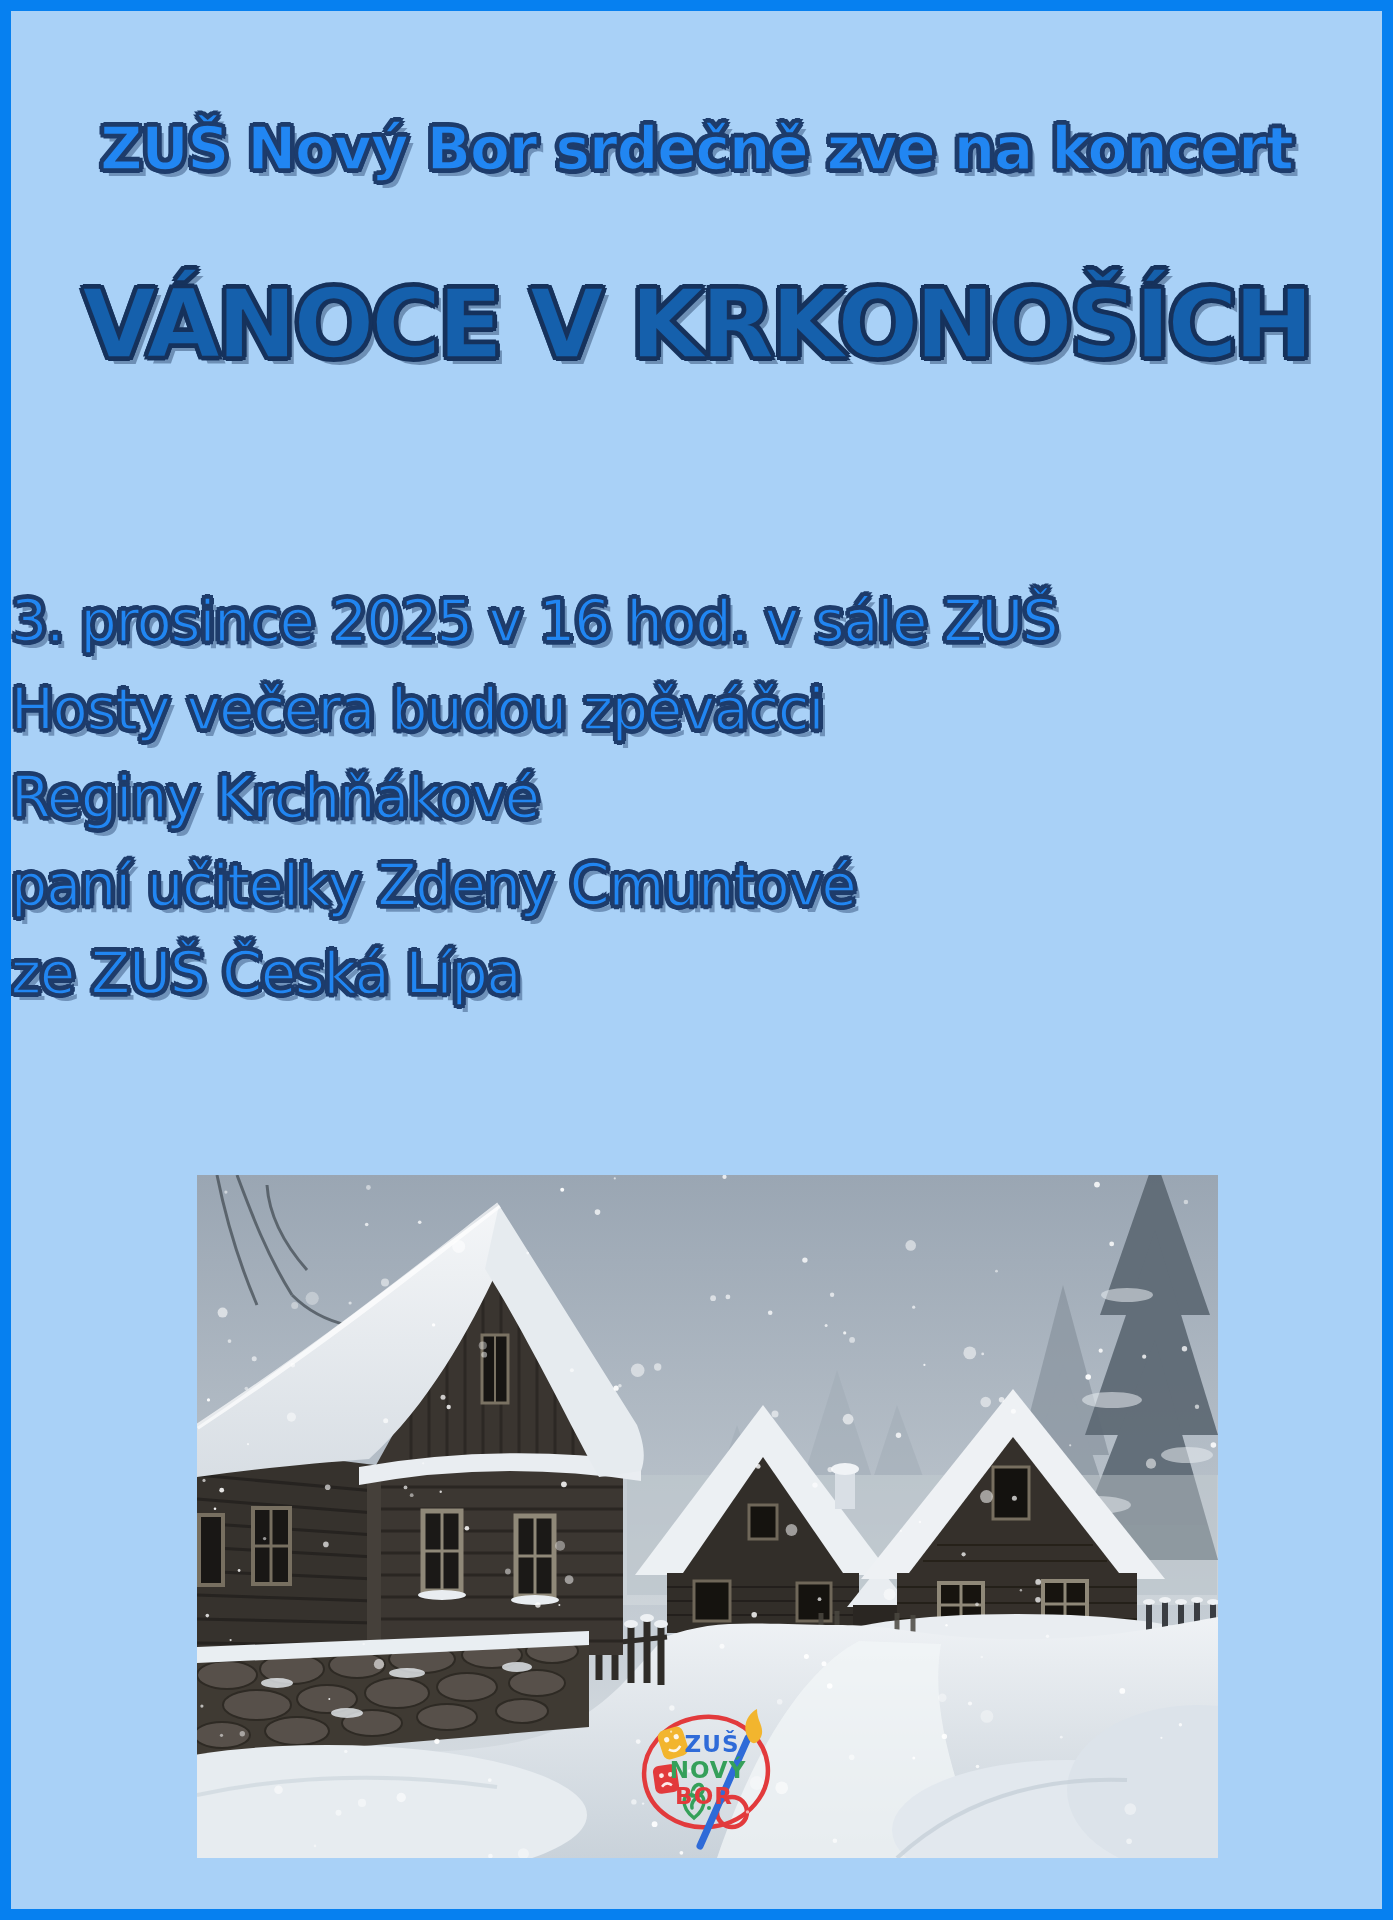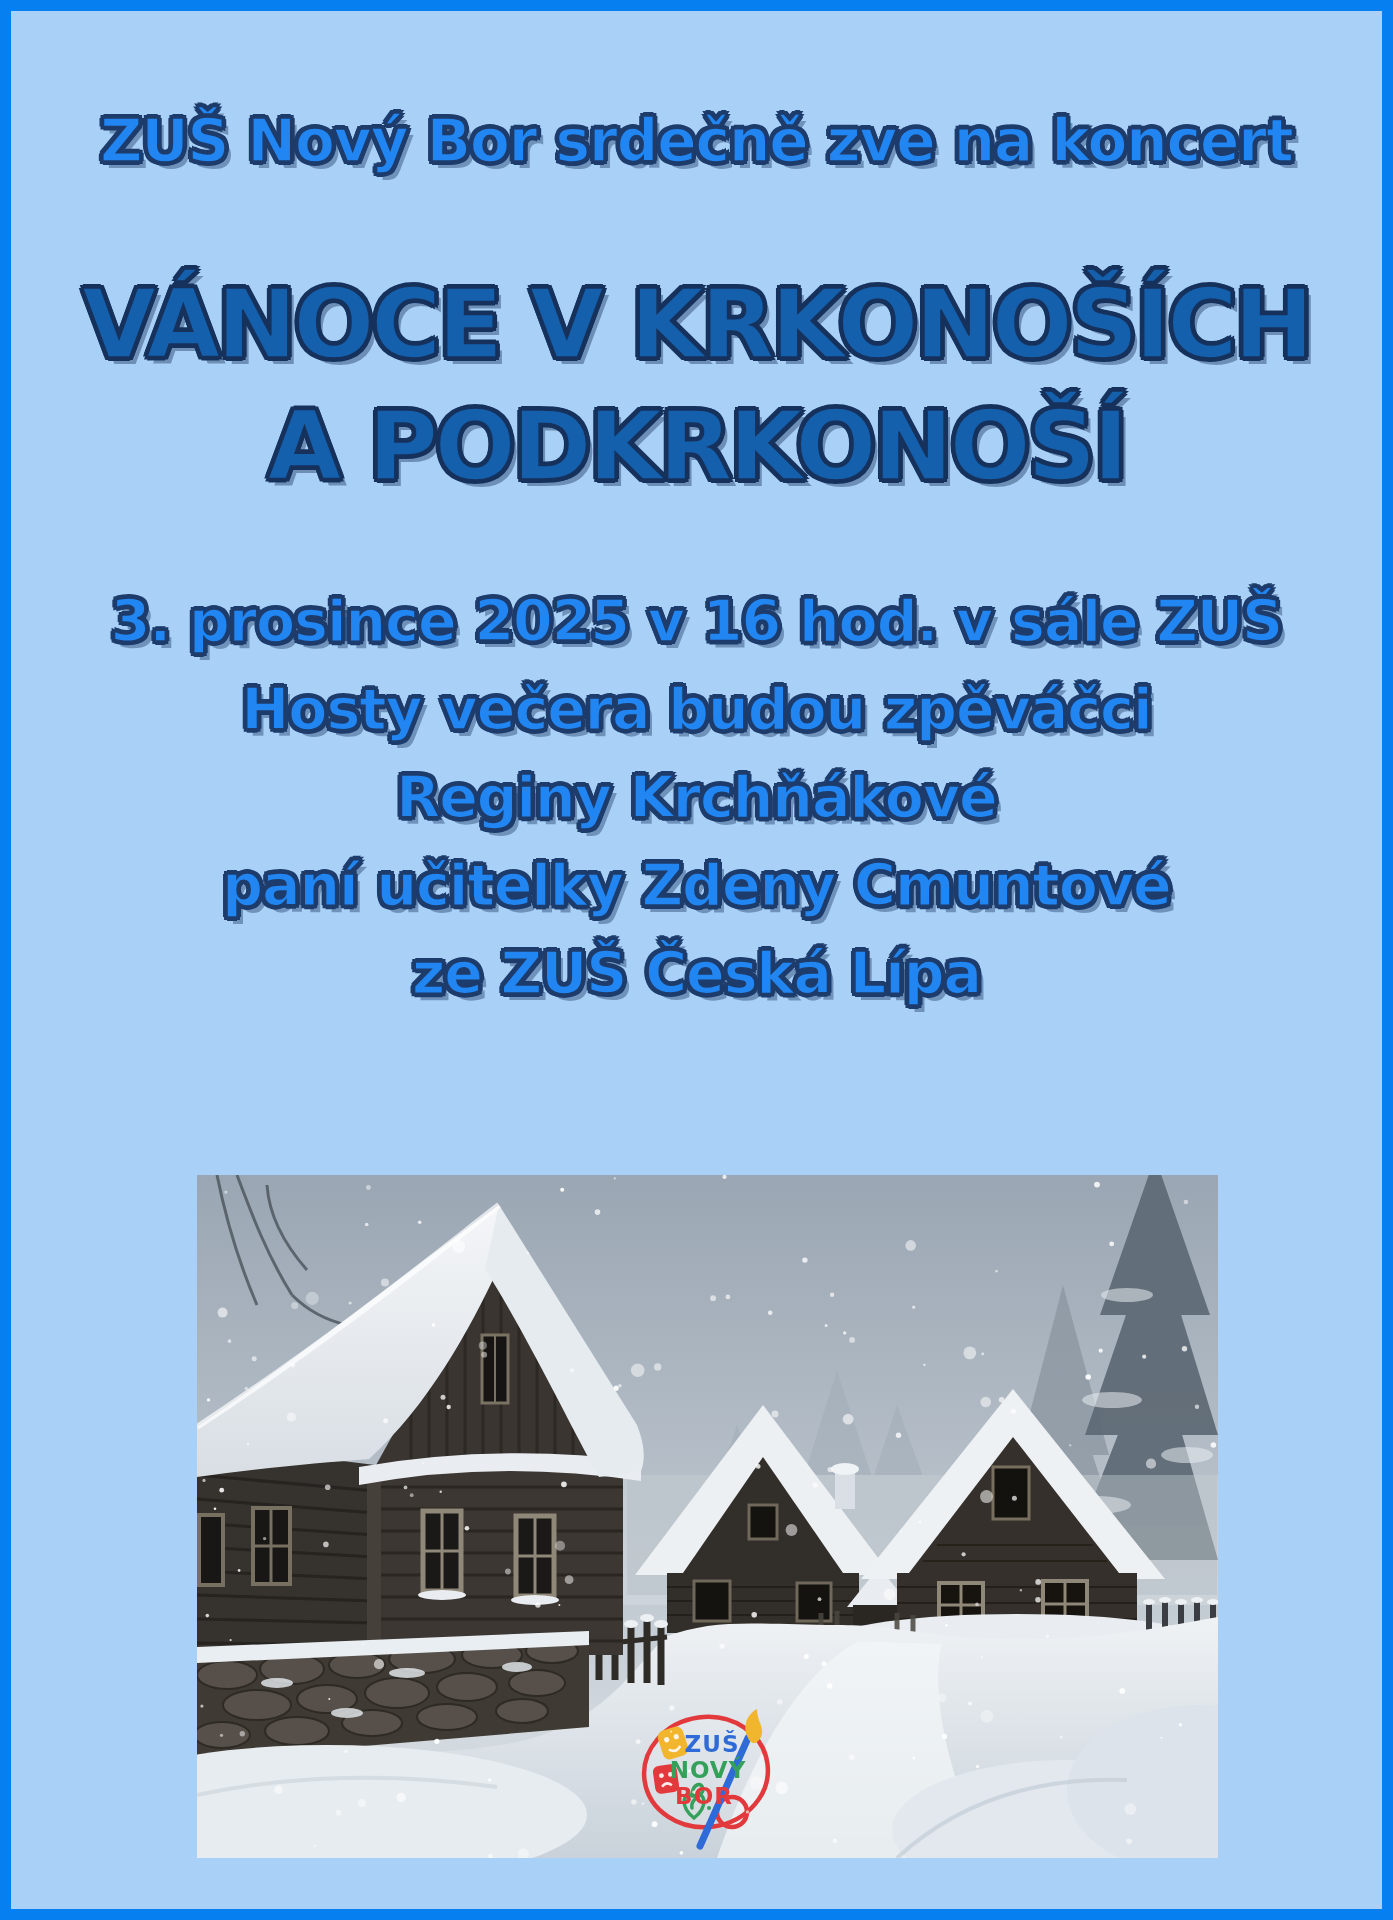--- a/index.html
+++ b/index.html
@@ -22,50 +22,49 @@
   .outlined{
     color:#2186f2;
     -webkit-text-stroke:1.5px #1e3c6b;
     text-shadow:
       -3px -3px 0 #1e3c6b, 3px -3px 0 #1e3c6b,
       -3px  3px 0 #1e3c6b, 3px  3px 0 #1e3c6b,
       -4px  0   0 #1e3c6b, 4px  0   0 #1e3c6b,
        0   -4px 0 #1e3c6b, 0    4px 0 #1e3c6b,
        6px  7px 0 rgba(26,52,94,0.40);
   }
-  .header-line{ top:96px; font-size:58px; letter-spacing:-1px; }
+  .header-line{ top:104px; font-size:58px; letter-spacing:-1px; }
   .title-block{ position:absolute; top:252px; left:0; right:0; text-align:center;
     font-weight:bold; font-size:95px; line-height:122px; letter-spacing:-3px;
     color:#1560ac;
     -webkit-text-stroke:1.5px #16325c;
     text-shadow:
       -3px -3px 0 #16325c, 3px -3px 0 #16325c,
       -3px  3px 0 #16325c, 3px  3px 0 #16325c,
       -4px  0   0 #16325c, 4px  0   0 #16325c,
        0   -4px 0 #16325c, 0    4px 0 #16325c,
        6px  7px 0 rgba(20,44,82,0.40);
   }
-  .details-block{ position:absolute; top:566px; left:0; right:0; text-align:center;
-    font-weight:bold; font-size:57px; line-height:88px; letter-spacing:-1px; }
+  .details-block{ position:absolute; top:566px; left:0; right:0; 
+    font-weight:normal; font-size:57px; line-height:88px; letter-spacing:-1px; }
   .photo{
     position:absolute; left:186px; top:1164px; width:1021px; height:734px;
     overflow:hidden;
   }
   .photo svg{display:block;}
 </style>
 </head>
 <body>
 
 <div class="poster">
 
   <div class="line outlined header-line">ZUŠ Nový Bor srdečně zve na koncert</div>
 
   <div class="title-block">
     <div>VÁNOCE V KRKONOŠÍCH</div>
-    <div>A PODKRKONOŠÍ</div>
   </div>
 
   <div class="details-block outlined">
     <div>3. prosince 2025 v 16 hod. v sále ZUŠ</div>
     <div>Hosty večera budou zpěváčci</div>
     <div>Reginy Krchňákové</div>
     <div>paní učitelky Zdeny Cmuntové</div>
     <div>ze ZUŠ Česká Lípa</div>
   </div>
 

